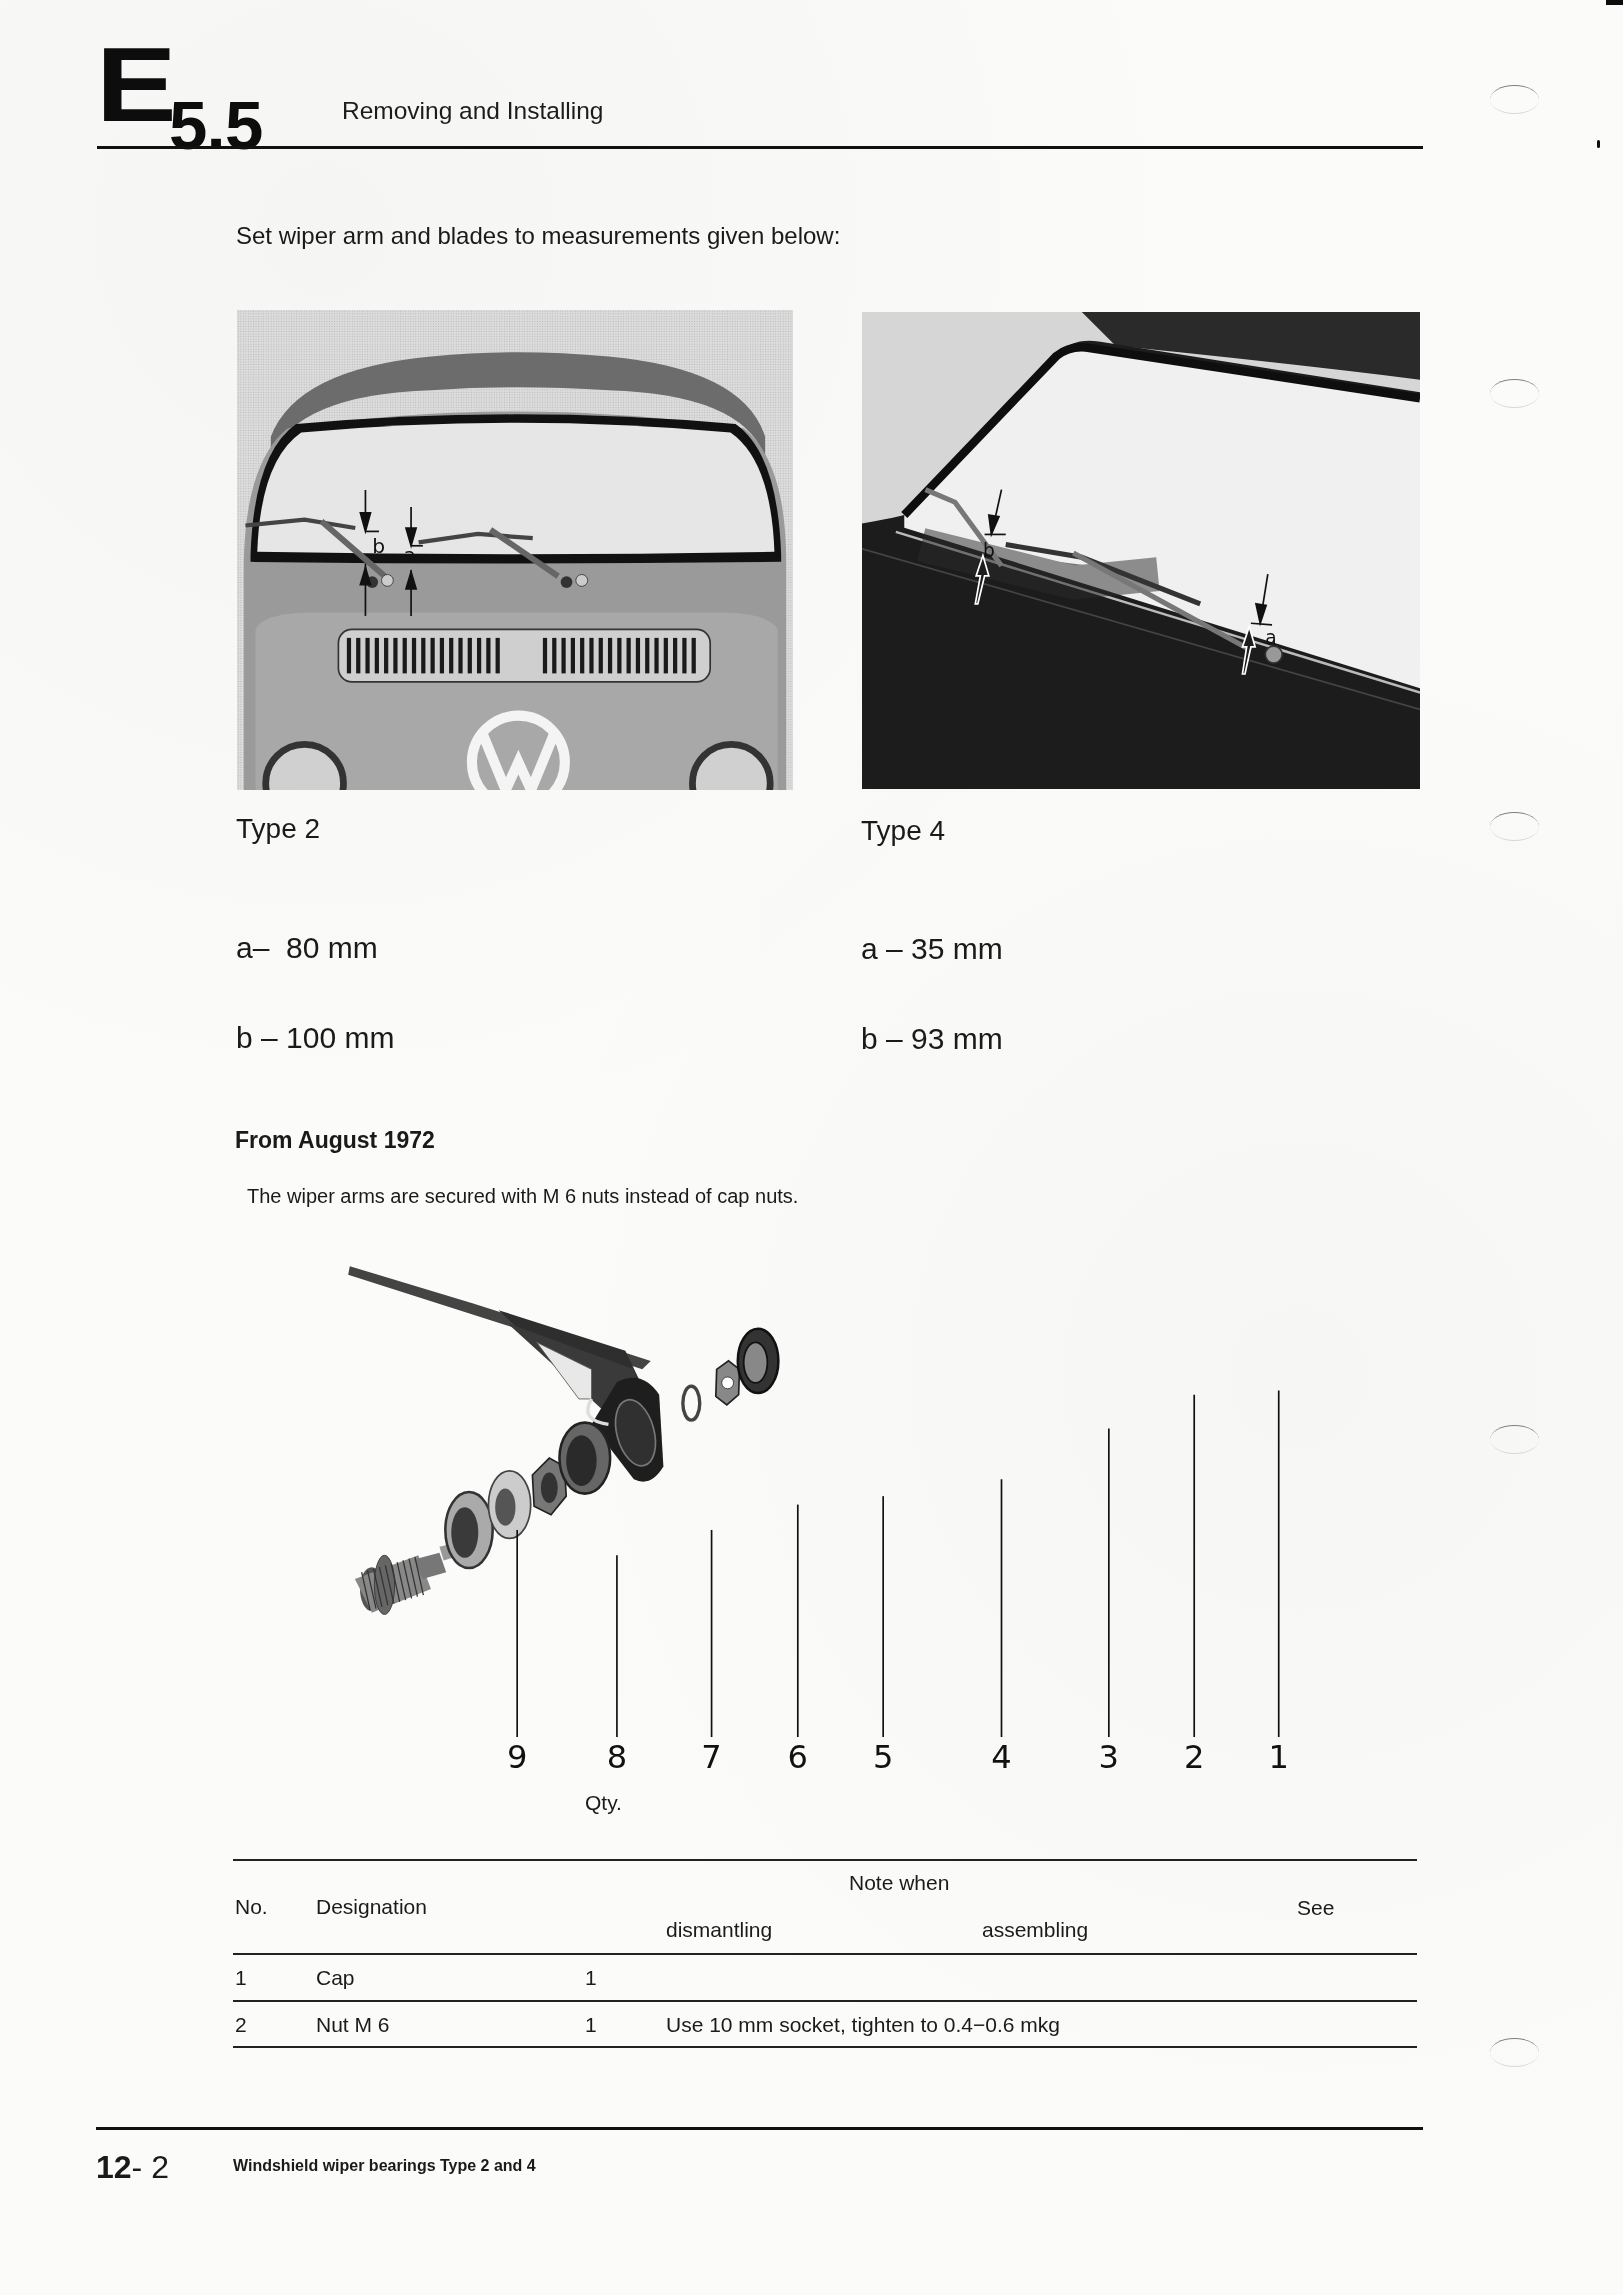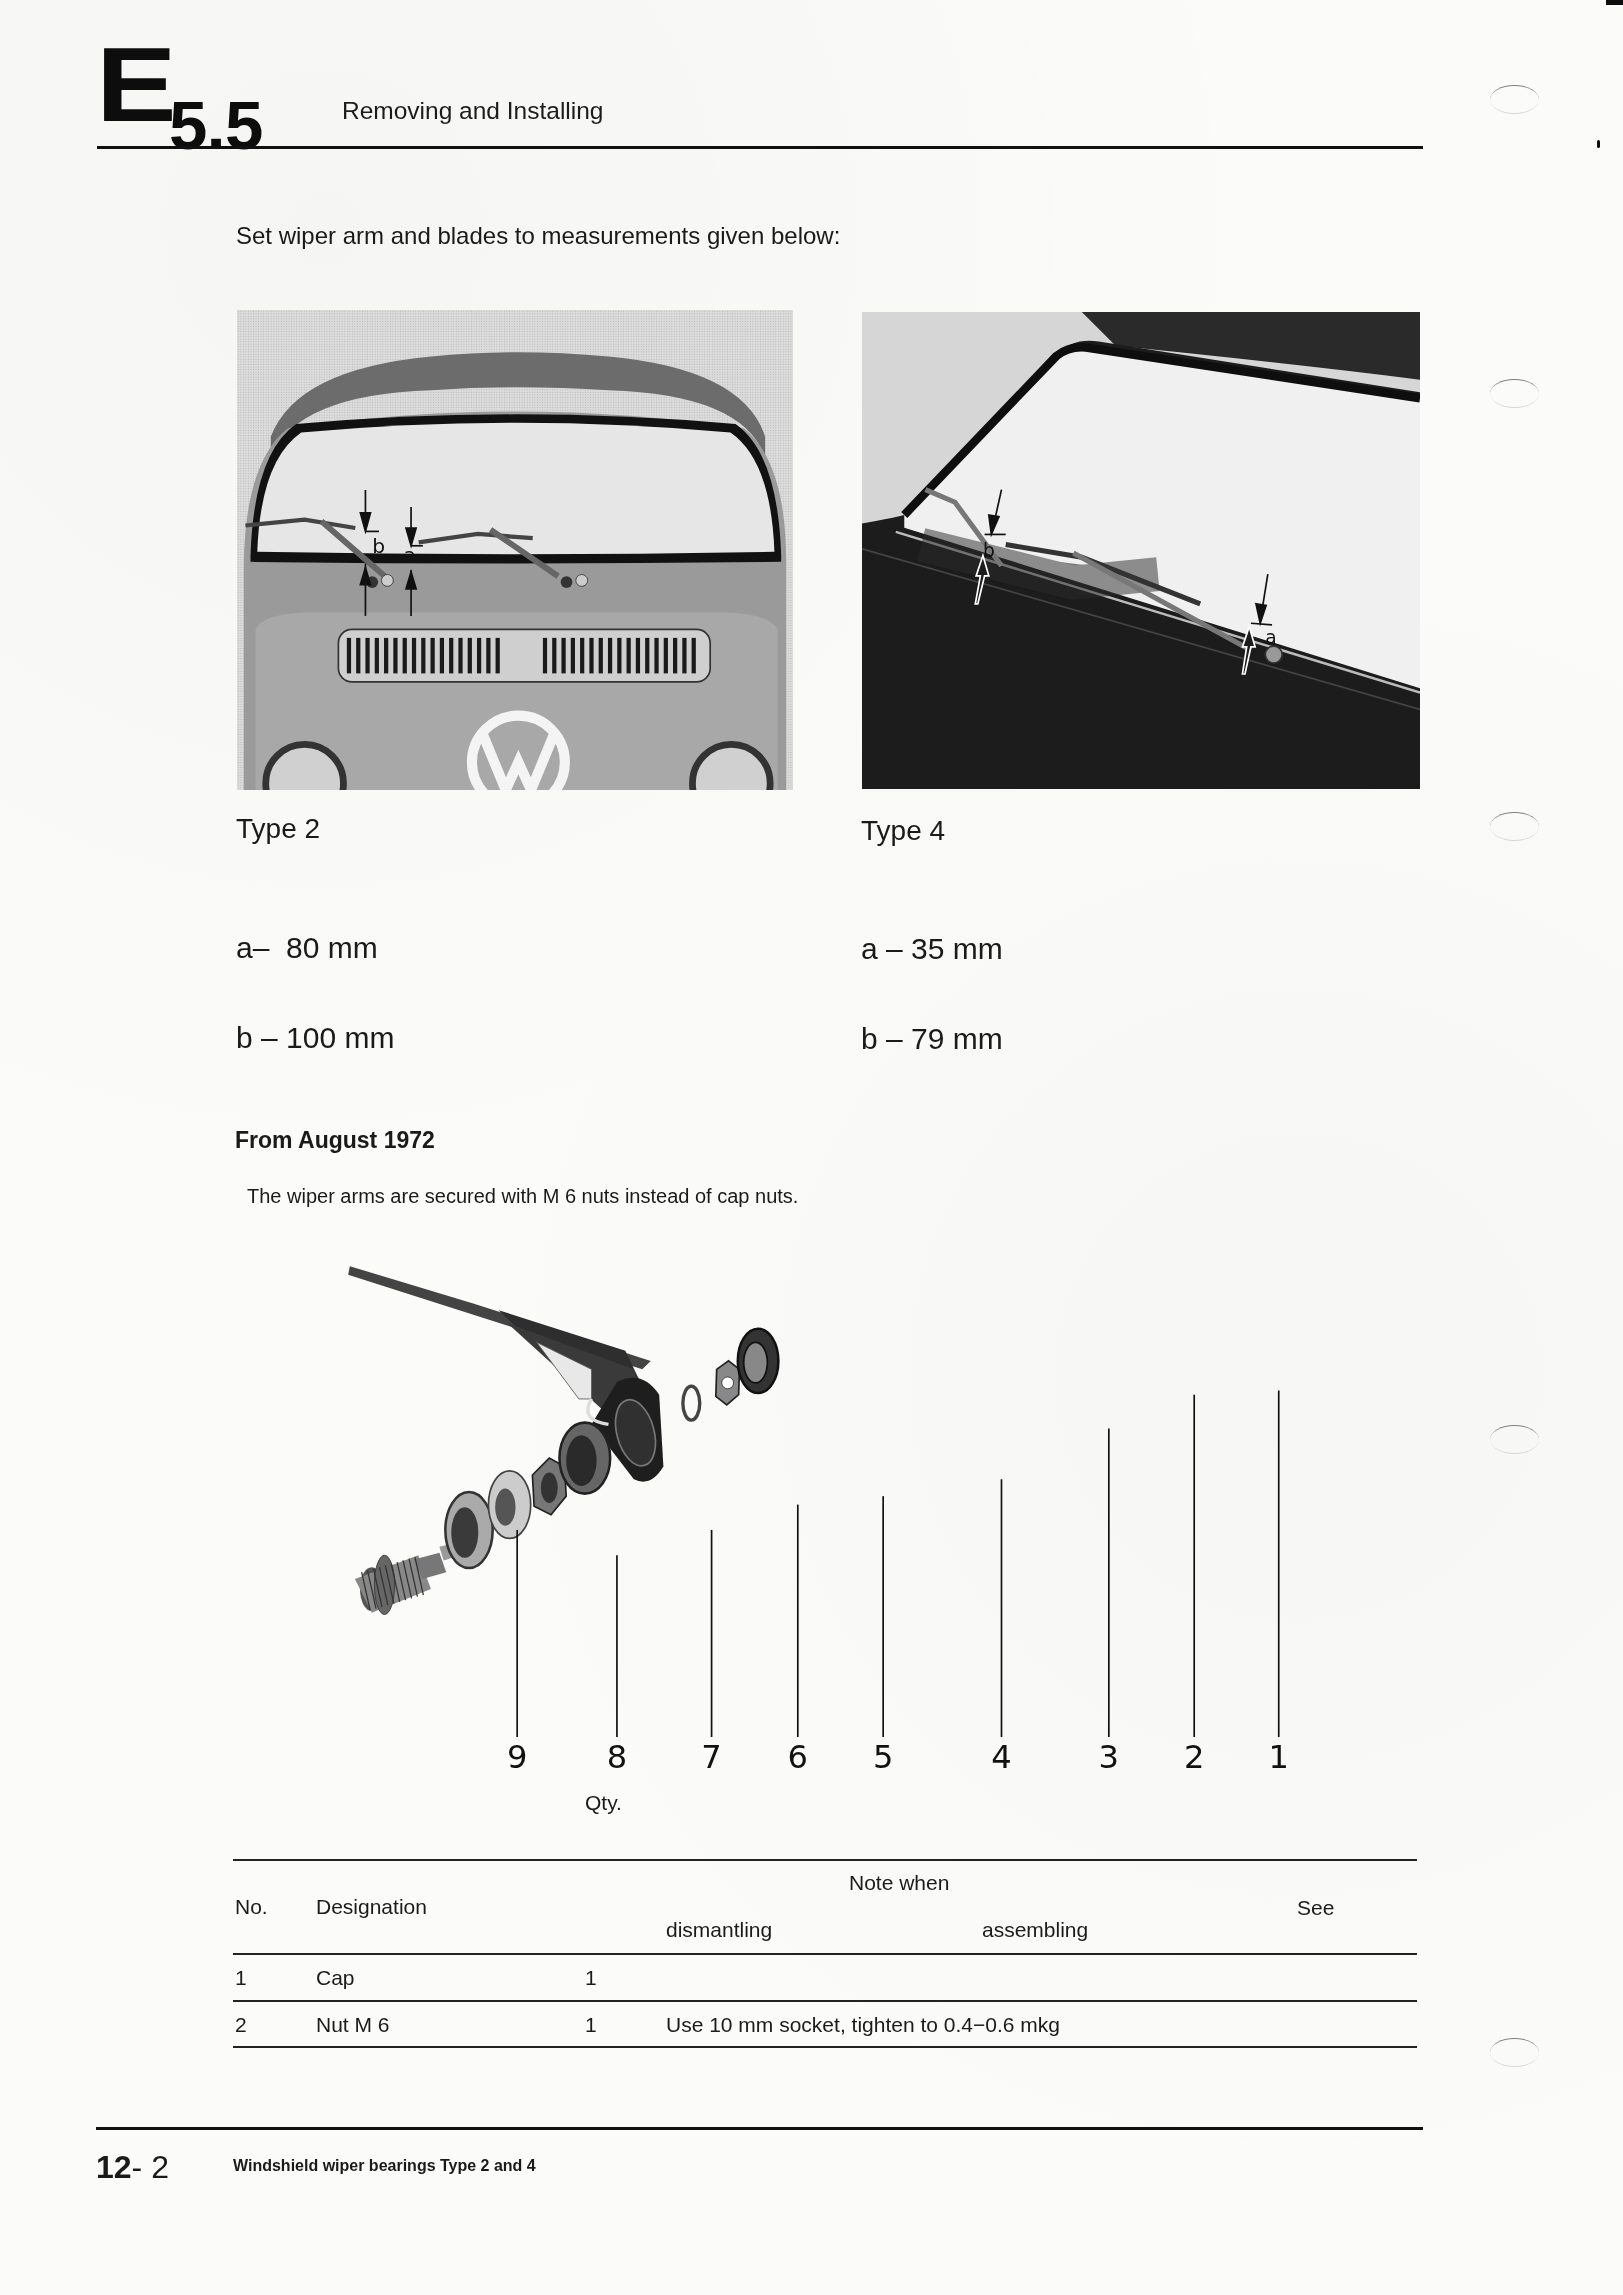--- a/index.html
+++ b/index.html
@@ -194,21 +194,21 @@
 </div>
 
 <div class="abs cap cap-type2">Type 2</div>
 <div class="abs meas meas-type2">
   <div>a–  80 mm</div>
   <div>b – 100 mm</div>
 </div>
 <div class="abs cap cap-type4">Type 4</div>
 <div class="abs meas meas-type4">
   <div>a – 35 mm</div>
-  <div>b – 79 mm</div>
+  <div>b – 93 mm</div>
 </div>
 
 <div class="abs sec-head">From August 1972</div>
 <div class="abs sec-body">The wiper arms are secured with M 6 nuts instead of cap nuts.</div>
 
 <div class="abs diagram">
   <svg viewBox="0 0 1150 640">
 
     <g>
       <path d="M12 28 L200 88 L360 140 L370 130 L160 62 L14 18 Z" fill="#444"></path>

